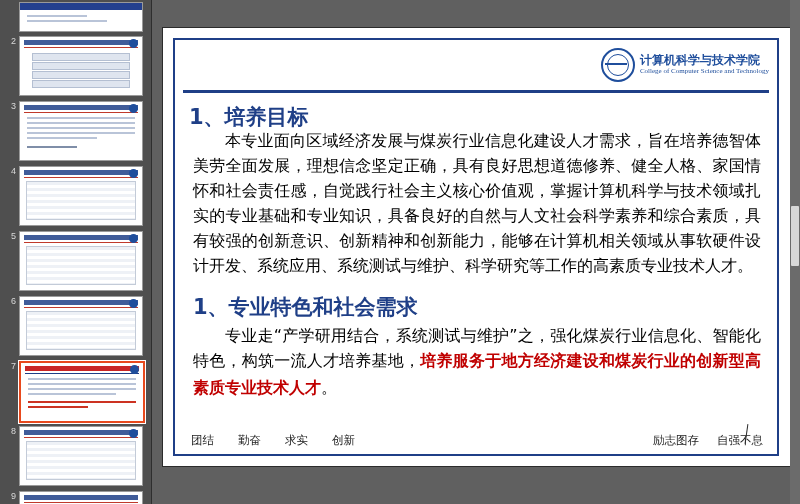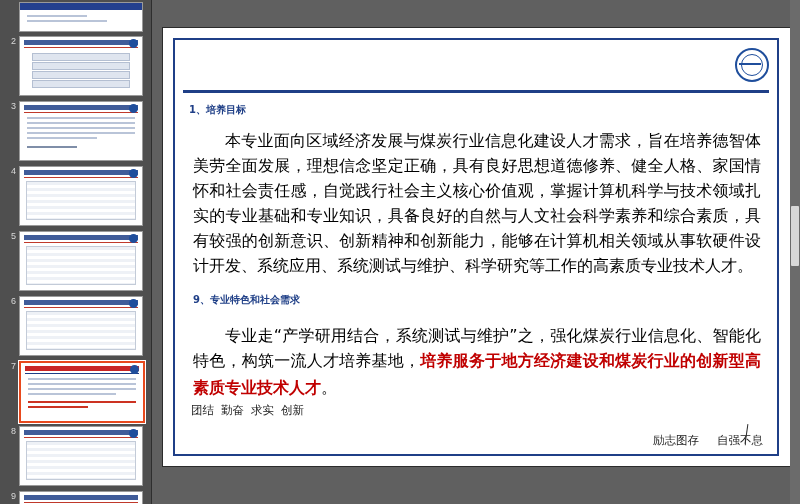--- a/index.html
+++ b/index.html
@@ -243,21 +243,21 @@
     position: absolute;
     left: 20px;
     right: 22px;
     top: 62px;
     height: 3px;
     background: #1f3f87;
   }
 
   .heading {
     position: absolute;
-    font-size: 10px;
+    font-size: 21px;
     font-weight: bold;
     color: #1f3f87;
     font-family: "DejaVu Sans", "Liberation Sans", sans-serif;
   }
   .heading.h1 { left: 26px; top: 75px; }
   .heading.h2 { left: 30px; top: 265px; }
 
   .body-text {
     position: absolute;
     left: 30px;
@@ -282,22 +282,22 @@
     position: absolute;
     left: 28px;
     bottom: 18px;
     right: 28px;
     display: flex;
     justify-content: space-between;
     font-size: 11.5px;
     color: #222222;
     font-family: "DejaVu Sans", "Liberation Sans", sans-serif;
   }
-  .footer-right { display: flex; gap: 18px; margin-top: 30px; }
-  .footer-left { display: flex; gap: 7px; }
+  .footer-right { display: flex; gap: 18px; }
+  .footer-left { display: flex; gap: 24px; }
 
   .pointer {
     position: absolute;
     right: 44px;
     bottom: 22px;
     width: 1px;
     height: 20px;
     background: #2a2a2a;
     transform: rotate(8deg);
   }
@@ -446,28 +446,32 @@
     <div class="slide">
 
       <div class="slide-border-top"></div>
       <div class="slide-border-left"></div>
       <div class="slide-border-right"></div>
       <div class="slide-border-bottom"></div>
 
 
       <div class="logo-wrap">
         <div class="logo-mark"></div>
+        <div>
+          <div class="logo-text-cn">计算机科学与技术学院</div>
+          <div class="logo-text-en">College of Computer Science and Technology</div>
+        </div>
       </div>
 
       <div class="title-rule"></div>
 
       <div class="heading h1">1、培养目标</div>
       <div class="body-text p1">本专业面向区域经济发展与煤炭行业信息化建设人才需求，旨在培养德智体美劳全面发展，理想信念坚定正确，具有良好思想道德修养、健全人格、家国情怀和社会责任感，自觉践行社会主义核心价值观，掌握计算机科学与技术领域扎实的专业基础和专业知识，具备良好的自然与人文社会科学素养和综合素质，具有较强的创新意识、创新精神和创新能力，能够在计算机相关领域从事软硬件设计开发、系统应用、系统测试与维护、科学研究等工作的高素质专业技术人才。</div>
 
-      <div class="heading h2">9、专业特色和社会需求</div>
+      <div class="heading h2">1、专业特色和社会需求</div>
       <div class="body-text p2"><span>专业走“产学研用结合，系统测试与维护”之，强化煤炭行业信息化、智能化特色，构筑一流人才培养基地，</span><span class="hl-red">培养服务于地方经济建设和煤炭行业的创新型高素质专业技术人才</span><span>。</span></div>
 
       <div class="slide-footer">
         <div class="footer-left">
           <span>团结</span>
           <span>勤奋</span>
           <span>求实</span>
           <span>创新</span>
         </div>
         <div class="footer-right">

